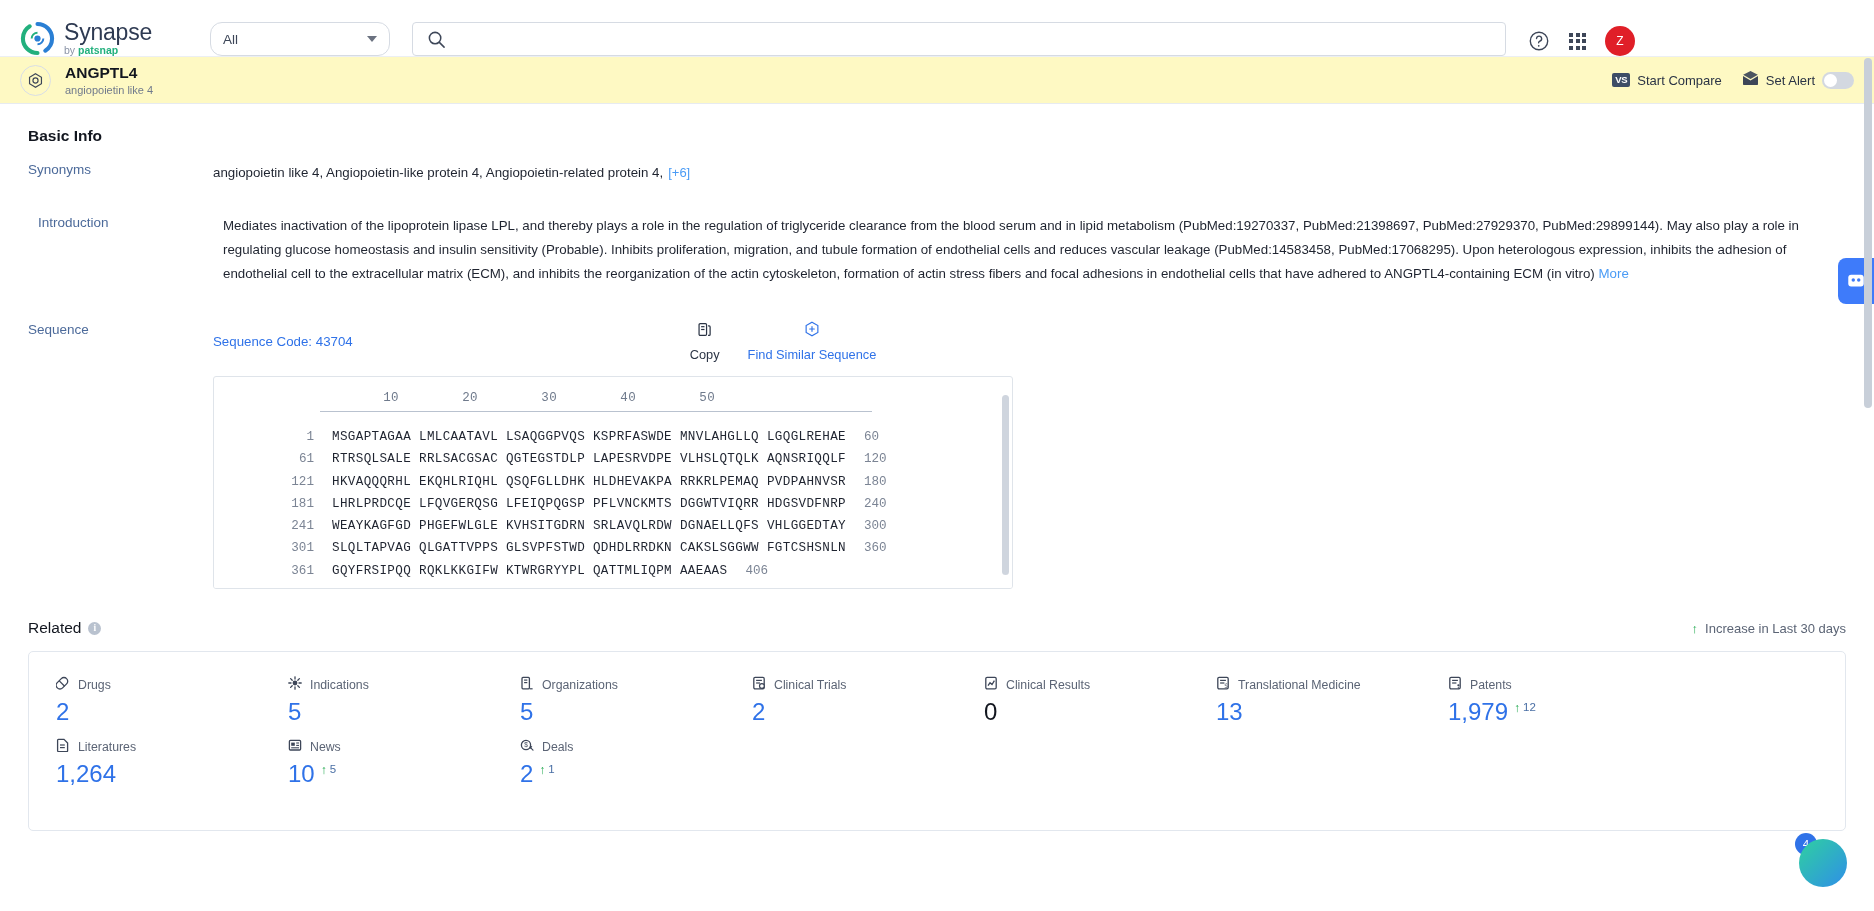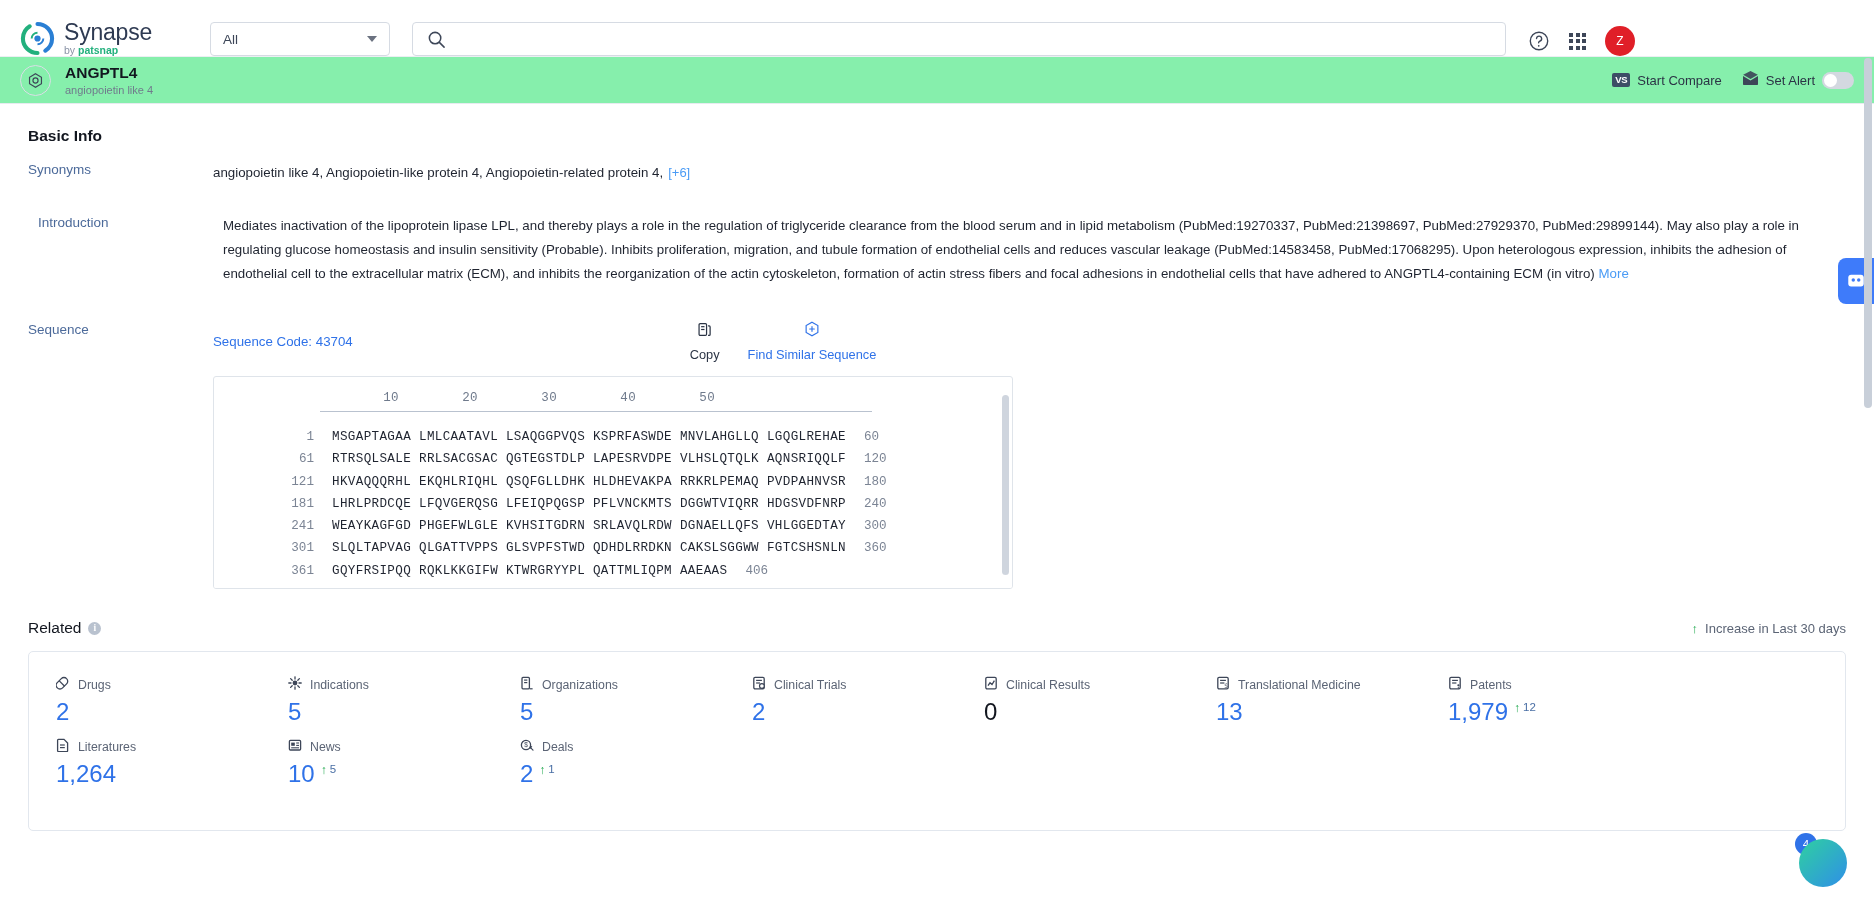--- a/index.html
+++ b/index.html
@@ -19,21 +19,21 @@
   }
   .logo-wrap { display: flex; align-items: center; gap: 9px; width: 160px; }
   .logo-mark { width: 35px; height: 35px; position: relative; flex: none; }
   .logo-text { line-height: 1; }
   .logo-name { font-size: 23px; color: #2e3a52; letter-spacing: -0.2px; font-weight: 400; }
   .logo-sub { font-size: 10.5px; color: #8a93a6; margin-top: 1px; }
   .logo-sub b { color: #22b07d; font-weight: 700; }
 
   .scope-select {
     margin-left: 30px; width: 180px; height: 34px; border: 1px solid #d6dbe3;
-    border-radius: 4px; display: flex; align-items: center; justify-content: space-between;
+    border-radius: 12px; display: flex; align-items: center; justify-content: space-between;
     padding: 0 12px; font-size: 13.5px; color: #3d4658; background: #fff; cursor: pointer;
   }
   .caret { width: 0; height: 0; border-left: 5.5px solid transparent; border-right: 5.5px solid transparent; border-top: 6.5px solid #6b7280; }
 
   .searchbar {
     margin-left: 22px; flex: 1; max-width: 1094px; height: 34px;
     border: 1px solid #d6dbe3; border-radius: 4px; display: flex; align-items: center;
     padding: 0 14px; background: #fff;
   }
   .searchbar input {
@@ -45,21 +45,21 @@
   .icon-btn { cursor: pointer; display: flex; align-items: center; justify-content: center; }
   .grid-icon { display: grid; grid-template-columns: repeat(3, 4px); gap: 2.5px; }
   .grid-icon i { width: 4px; height: 4px; background: #3d4658; display: block; }
   .avatar {
     width: 30px; height: 30px; border-radius: 50%; background: #e01f28; color: #fff;
     display: flex; align-items: center; justify-content: center; font-size: 12px; cursor: pointer;
   }
 
   
   .subheader {
-    height: 47px; background: #86efac; display: flex; align-items: center;
+    height: 47px; background: #fef9c3; display: flex; align-items: center;
     padding: 0 20px; border-bottom: 1px solid #e7ebf0; position: relative;
   }
   .target-badge {
     width: 31px; height: 31px; border-radius: 50%; border: 1px solid #d9dee6;
     display: flex; align-items: center; justify-content: center; flex: none;
   }
   .target-name { margin-left: 14px; }
   .target-title { font-size: 15.5px; font-weight: 700; color: #12161f; line-height: 1.15; }
   .target-sub { font-size: 11px; color: #707a8c; margin-top: 2px; }
   .sub-actions { margin-left: auto; display: flex; align-items: center; gap: 20px; }

